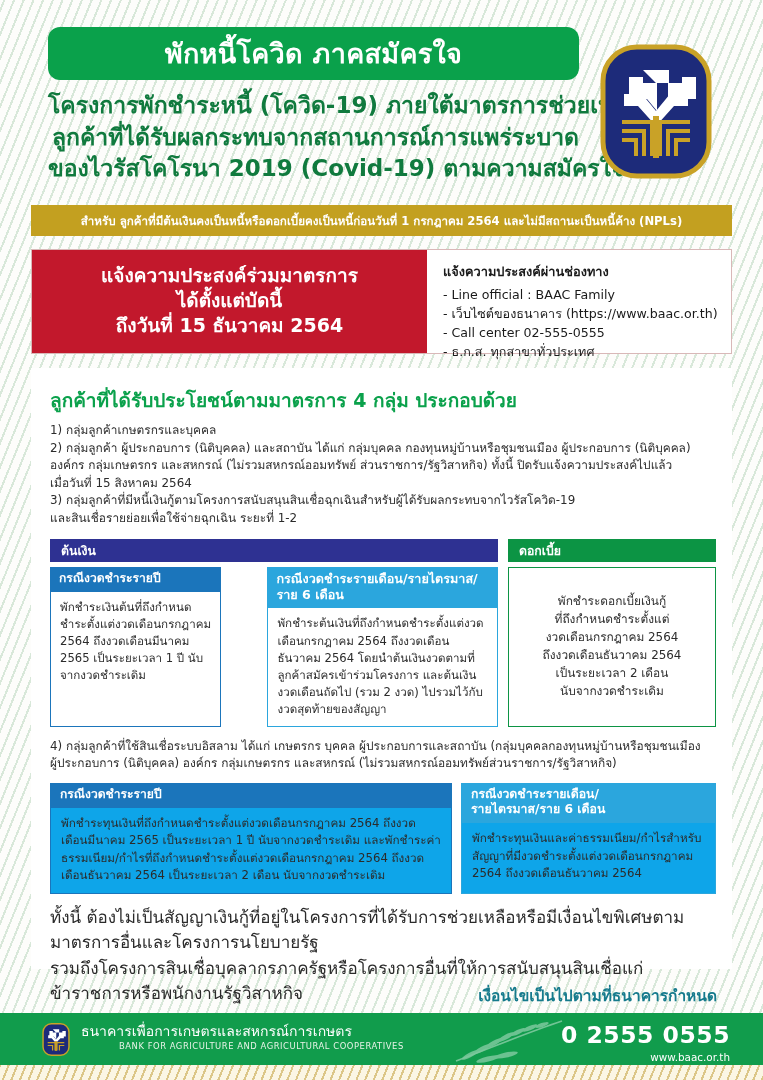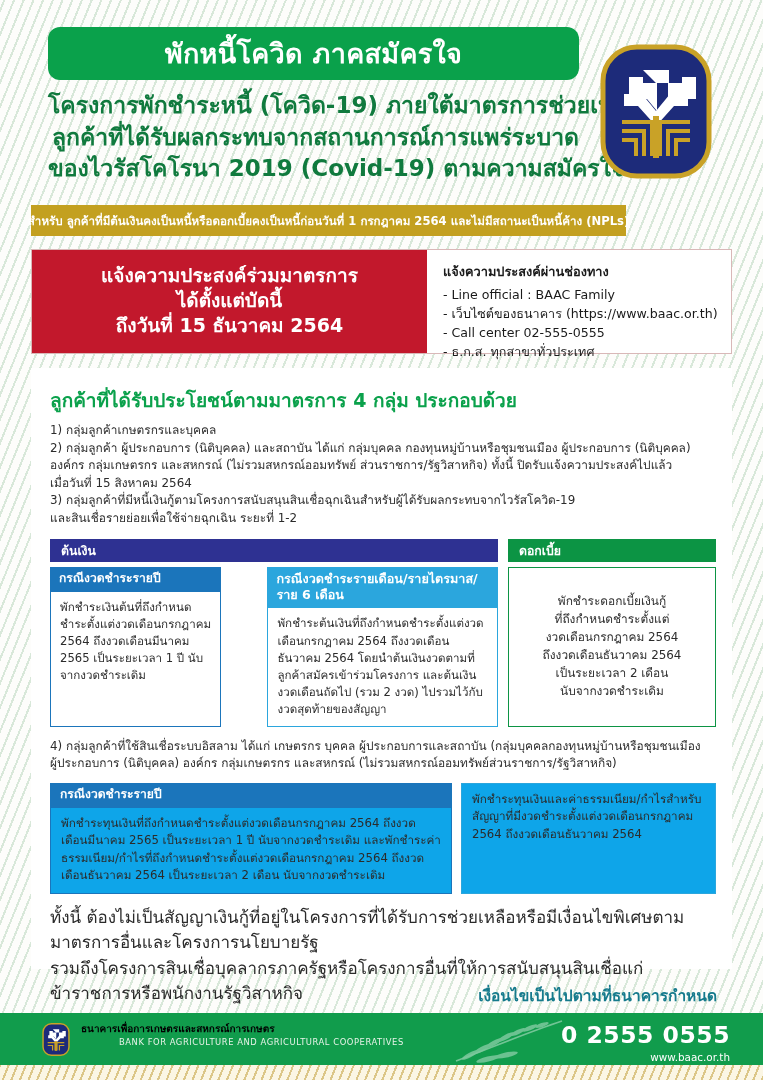--- a/index.html
+++ b/index.html
@@ -80,21 +80,21 @@
     top: 44px;
     width: 112px;
     height: 135px;
   }
 
   
   .gold-bar {
     position: absolute;
     left: 31px;
     top: 205px;
-    width: 595px;
+    width: 701px;
     height: 31px;
     background: #c3a020;
     display: flex;
     align-items: center;
     justify-content: center;
   }
   .gold-bar .t {
     color: #ffffff;
     font-size: 11.6px;
     font-weight: bold;
@@ -314,23 +314,23 @@
     top: 10px;
     width: 32px;
     height: 33px;
   }
   .footer-names {
     position: absolute;
     left: 81px;
     top: 11px;
   }
   .footer-names .th {
-    color: #000000;
-    font-size: 10px;
-    font-weight: bold;
+    color: #ffffff;
+    font-size: 14px;
+    font-weight: normal;
     line-height: 1.08;
     white-space: nowrap;
   }
   .footer-names .en {
     color: #e8f3e8;
     font-size: 8.4px;
     letter-spacing: .55px;
     line-height: 1.35;
     margin-top: 2px;
     white-space: nowrap;
@@ -496,20 +496,24 @@
         <p>4) กลุ่มลูกค้าที่ใช้สินเชื่อระบบอิสลาม ได้แก่ เกษตรกร บุคคล ผู้ประกอบการและสถาบัน (กลุ่มบุคคลกองทุนหมู่บ้านหรือชุมชนเมือง</p>
         <p>ผู้ประกอบการ (นิติบุคคล) องค์กร กลุ่มเกษตรกร และสหกรณ์ (ไม่รวมสหกรณ์ออมทรัพย์ส่วนราชการ/รัฐวิสาหกิจ)</p>
       </div>
 
       <div class="bottom-row">
         <div class="bcard-a">
           <div class="bhead bhead-dark">กรณีงวดชำระรายปี</div>
           <div class="bbody bbody-a">พักชำระทุนเงินที่ถึงกำหนดชำระตั้งแต่งวดเดือนกรกฎาคม 2564 ถึงงวดเดือนมีนาคม 2565 เป็นระยะเวลา 1 ปี นับจากงวดชำระเดิม และพักชำระค่าธรรมเนียม/กำไรที่ถึงกำหนดชำระตั้งแต่งวดเดือนกรกฎาคม 2564 ถึงงวดเดือนธันวาคม 2564 เป็นระยะเวลา 2 เดือน นับจากงวดชำระเดิม</div>
         </div>
         <div class="bcard-b">
+          <div class="bhead bhead-light">
+            <span>กรณีงวดชำระรายเดือน/</span><br>
+            <span>รายไตรมาส/ราย 6 เดือน</span>
+          </div>
           <div class="bbody bbody-b">พักชำระทุนเงินและค่าธรรมเนียม/กำไรสำหรับสัญญาที่มีงวดชำระตั้งแต่งวดเดือนกรกฎาคม 2564 ถึงงวดเดือนธันวาคม 2564</div>
         </div>
       </div>
 
       <div class="closing">
         <p>ทั้งนี้ ต้องไม่เป็นสัญญาเงินกู้ที่อยู่ในโครงการที่ได้รับการช่วยเหลือหรือมีเงื่อนไขพิเศษตามมาตรการอื่นและโครงการนโยบายรัฐ</p>
         <p>รวมถึงโครงการสินเชื่อบุคลากรภาครัฐหรือโครงการอื่นที่ให้การสนับสนุนสินเชื่อแก่ข้าราชการหรือพนักงานรัฐวิสาหกิจ</p>
       </div>
 
     </div>

